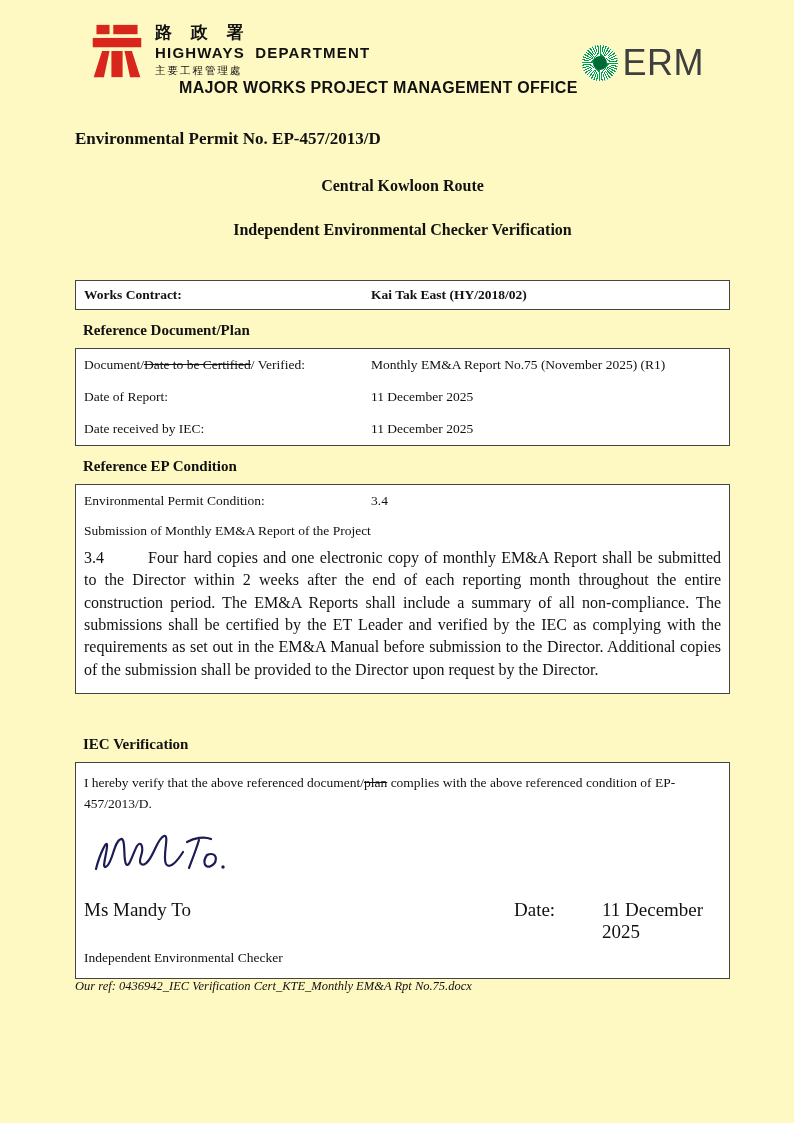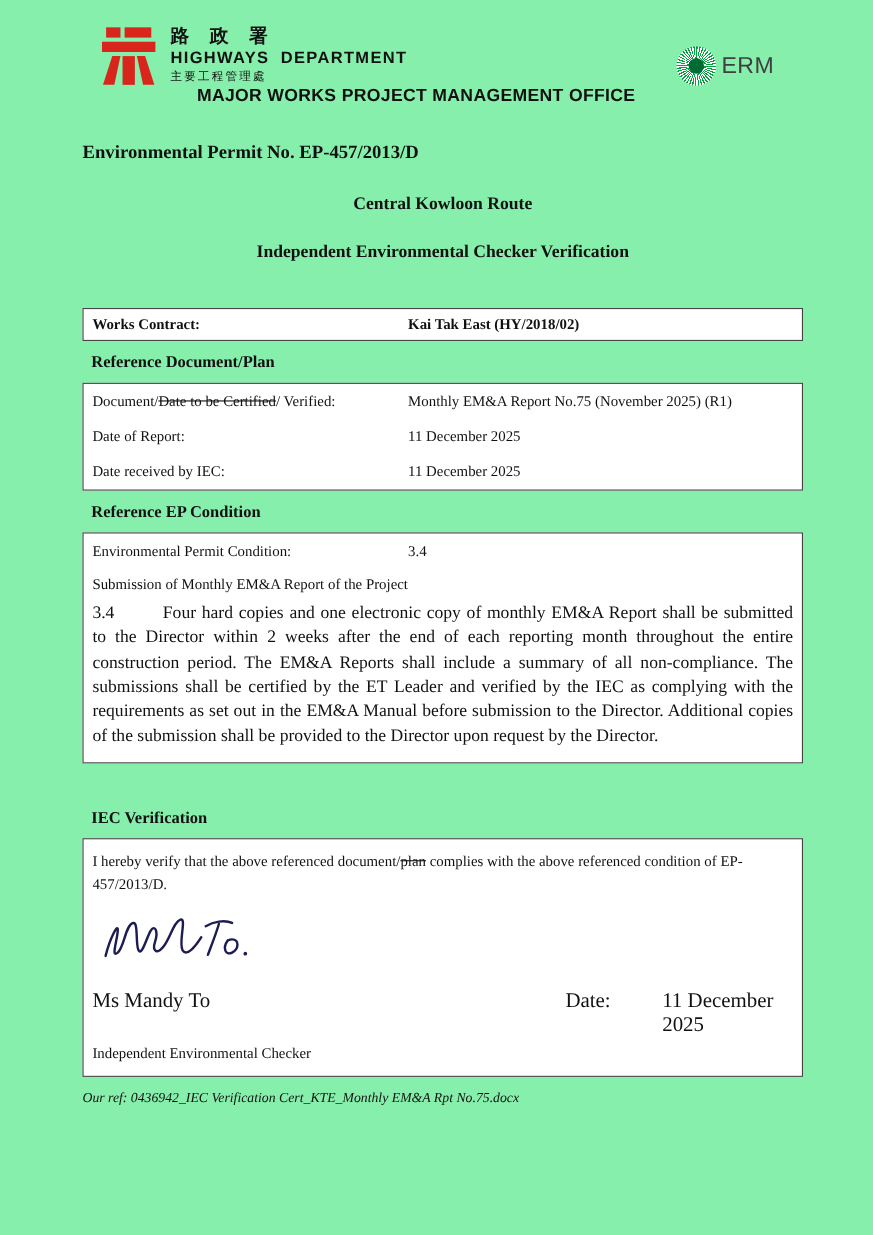--- a/index.html
+++ b/index.html
@@ -1,39 +1,39 @@
 <!DOCTYPE html>
 <html style="--hyd-red: #d9261c; --erm-green: #00a03b; --erm-dark-green: #006b35; --signature-ink: #1c1c55;"><head>
 <meta charset="utf-8">
 <style>
   * { box-sizing: border-box; }
   html, body { margin: 0; padding: 0; background: #ffffff; }
 
   .page {
-    width: 794px; height: 1123px; margin: 0 auto; background: #86efac;
+    width: 794px; height: 1123px; margin: 0 auto; background: #fef9c3;
     font-family: "Liberation Serif", "DejaVu Serif", serif;
     color: #111; padding: 22px 64px 0 75px; position: relative; overflow: hidden;
   }
 
   
   .doc-header { display: flex; justify-content: space-between; align-items: flex-start;
     margin-left: 14px; margin-right: 26px; }
   .hyd-block { display: flex; gap: 10px; }
   .hyd-logo { width: 56px; height: 58px; color: var(--hyd-red, #d9261c); flex: 0 0 auto; }
   .hyd-text { font-family: "Liberation Sans", sans-serif; padding-top: 1px; }
   .hyd-zh { font-size: 17px; font-weight: bold; letter-spacing: 7px; line-height: 1.15; }
   .hyd-en { font-size: 15px; font-weight: bold; letter-spacing: 1.2px; word-spacing: 5px; line-height: 1.3; }
   .office-zh { font-size: 10.5px; letter-spacing: 2px; line-height: 1.35; margin-top: 1px; }
   .office-en { font-size: 16px; font-weight: bold; letter-spacing: 0.3px; line-height: 1.35; margin-left: 24px; }
   .erm-block { display: flex; align-items: center; gap: 5px; margin-top: 20px; }
   .erm-globe { width: 36px; height: 36px; border-radius: 50%; position: relative; flex: 0 0 auto;
     background: repeating-conic-gradient(var(--erm-green, #00a03b) 0deg 4deg, #ffffff 4deg 9deg); }
   .erm-globe::after { content: ""; position: absolute; inset: 11px; border-radius: 50%;
     background: var(--erm-dark-green, #006b35); }
-  .erm-text { font-family: "Liberation Sans", sans-serif; font-size: 21px; color: #3f3f3f; letter-spacing: 0.5px; }
+  .erm-text { font-family: "Liberation Sans", sans-serif; font-size: 36px; color: #3f3f3f; letter-spacing: 0.5px; }
 
   
   .permit-title { font-size: 17px; font-weight: bold; margin: 30px 0 0 0; }
   .project-title { font-size: 16px; font-weight: bold; text-align: center; margin: 28px 0 0 0; }
   .verification-title { font-size: 16px; font-weight: bold; text-align: center; margin: 26px 0 0 0; }
 
   
   .box { border: 1px solid #444; background: #fff; }
   .works-box { margin-top: 41px; }
   .grid-row { display: grid; grid-template-columns: 287px 1fr; padding: 6px 8px; font-size: 13.5px; }
@@ -47,21 +47,21 @@
   .clause { font-size: 16px; text-align: justify; margin: 6px 8px 12px 8px; line-height: 1.4; }
   .clause-num { margin-right: 44px; }
 
   
   .verify-statement { font-size: 13.5px; margin: 10px 8px 0 8px; line-height: 1.55; }
   .signature-wrap { margin: 14px 0 0 14px; height: 58px; }
   .signature-svg { width: 150px; height: 52px; color: var(--signature-ink, #1c1c55); }
   .sign-row { display: grid; grid-template-columns: 430px 88px 1fr; font-size: 19px; padding: 12px 8px 0 8px; }
   .sign-title { font-size: 13.5px; padding: 7px 8px 12px 8px; }
 
-  .our-ref { font-style: italic; font-size: 12.5px; margin-top: 12px; }
+  .our-ref { font-style: italic; font-size: 12.5px; }
 </style>
 </head>
 <body>
 
 <div class="page">
 
   <header class="doc-header">
     <div class="hyd-block">
       <svg class="hyd-logo" viewBox="0 0 60 60" aria-hidden="true">
         <rect x="8" y="2" width="14" height="10" fill="currentColor"></rect>

